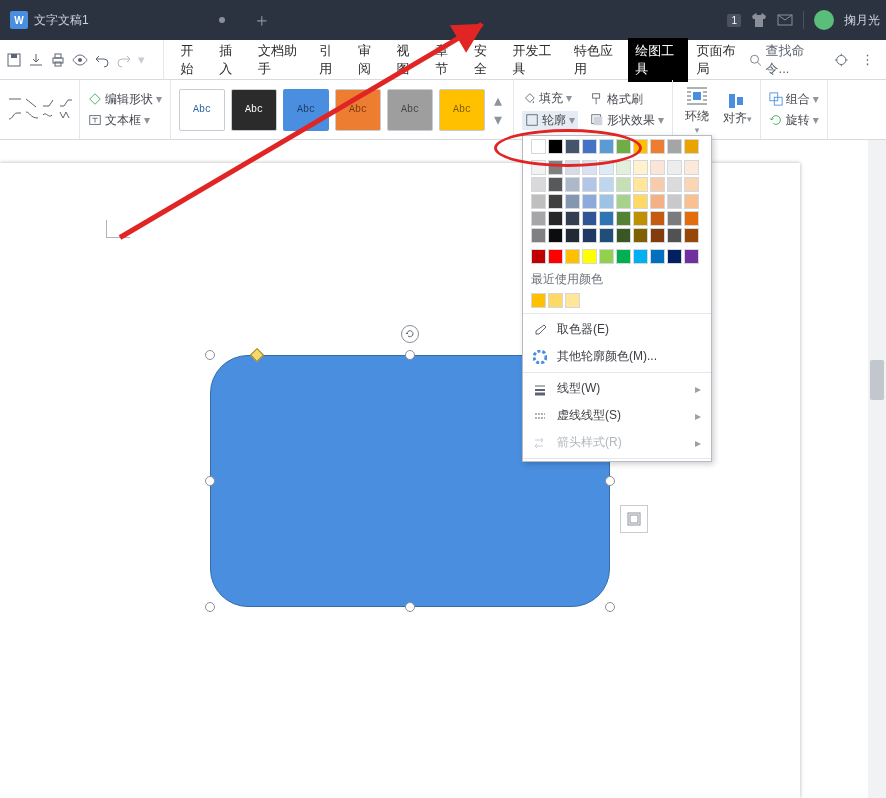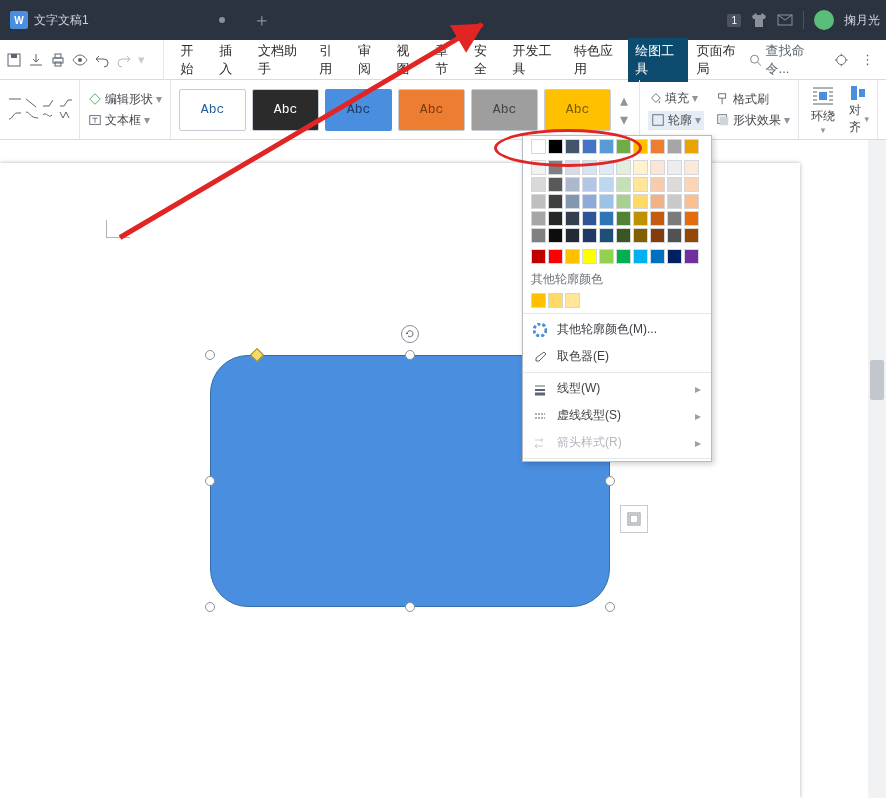--- a/index.html
+++ b/index.html
@@ -15,31 +15,31 @@
   .tb-badge{background:#4a5160;color:#fff;font-size:10px;padding:1px 4px;border-radius:2px}
   .tb-ico{width:16px;height:16px;color:#8a8f9a}
   .avatar{width:20px;height:20px;border-radius:50%;background:#5bbd7a}
   
   
   .menubar{height:40px;border-bottom:1px solid #d7dbe0;display:flex;align-items:center;padding:0 6px;font-size:13px;color:#2d2d2d}
   .menubar-left{display:flex;align-items:center;gap:6px;padding-right:18px;border-right:1px solid #e3e6ea;height:40px}
   .menubar-left .ico{width:16px;height:16px;color:#5b6470}
   .menus{display:flex;gap:2px;margin-left:10px}
   .menu{padding:4px 7px}
-  .menu.active{background:#0c4a6e;color:#fff}
+  .menu.active{background:#000000;color:#fff}
   .menubar-spacer{flex:1}
   .search-box{display:flex;align-items:center;gap:4px;margin-right:6px;color:#5b6470}
   
   
   .ribbon{height:60px;border-bottom:1px solid #d7dbe0;display:flex;align-items:stretch}
   .rib-group{border-right:1px solid #e3e6ea;padding:4px 8px;display:flex;align-items:center;gap:6px}
   .rib-vert{display:flex;flex-direction:column;gap:4px;font-size:12px;color:#44474c}
   .rib-vert .row{display:flex;align-items:center;gap:3px;white-space:nowrap}
   .rib-vert .ico{width:14px;height:14px}
-  .style-swatch{width:67px;height:42px;border:1px solid #c6ccd4;border-radius:2px;display:flex;align-items:center;justify-content:center;font-family:"Courier New",monospace;font-size:13px}
+  .style-swatch{width:46px;height:42px;border:1px solid #c6ccd4;border-radius:2px;display:flex;align-items:center;justify-content:center;font-family:"Courier New",monospace;font-size:10px}
   .style-swatch.sel{border:2px solid #4a8ee0}
   .swatch-arrow{width:14px;display:flex;flex-direction:column;align-items:center;justify-content:center;gap:6px;color:#8e949c}
   .big-btn{display:flex;flex-direction:column;align-items:center;justify-content:center;font-size:12px;color:#44474c;padding:0 4px}
   
   
   .canvas-wrap{position:relative;height:658px;background:#fff}
   .page{position:absolute;left:0;top:23px;width:800px;height:635px;background:#fff;box-shadow:0 0 4px rgba(0,0,0,.3)}
   .scrollbar{position:absolute;right:0;top:0;width:18px;height:100%;background:#f1f2f4}
   .scroll-thumb{position:absolute;left:2px;top:220px;width:14px;height:40px;background:#c2c6cd;border-radius:2px}
   
@@ -393,38 +393,38 @@
         <div class="color-cell" style="background: rgb(255, 0, 0);"></div>
         <div class="color-cell" style="background: rgb(255, 192, 0);"></div>
         <div class="color-cell" style="background: rgb(255, 255, 0);"></div>
         <div class="color-cell" style="background: rgb(146, 208, 80);"></div>
         <div class="color-cell" style="background: rgb(0, 176, 80);"></div>
         <div class="color-cell" style="background: rgb(0, 176, 240);"></div>
         <div class="color-cell" style="background: rgb(0, 112, 192);"></div>
         <div class="color-cell" style="background: rgb(0, 32, 96);"></div>
         <div class="color-cell" style="background: rgb(112, 48, 160);"></div>
       </div>
-    <div class="pop-section">其他轮廓颜色</div>
+    <div class="pop-section">最近使用颜色</div>
     <div class="color-row" id="recent-colors">
         <div class="color-cell" style="background: rgb(255, 192, 0);"></div>
         <div class="color-cell" style="background: rgb(255, 217, 102);"></div>
         <div class="color-cell" style="background: rgb(255, 230, 153);"></div>
       </div>
     <div class="pop-sep"></div>
     <div class="pop-item">
       <svg width="14" height="14">
-          <circle cx="7" cy="7" r="6" fill="none" stroke="#4a8ee0" stroke-width="3" stroke-dasharray="3 2"></circle>
-        </svg>
-      <span>其他轮廓颜色(M)...</span>
+          <path d="M11 2l2 2-7 7H3v-3z" fill="none" stroke="#5b6470"></path>
+        </svg>
+      <span>取色器(E)</span>
     </div>
     <div class="pop-item">
       <svg width="14" height="14">
-          <path d="M11 2l2 2-7 7H3v-3z" fill="none" stroke="#5b6470"></path>
-        </svg>
-      <span>取色器(E)</span>
+          <circle cx="7" cy="7" r="6" fill="none" stroke="#4a8ee0" stroke-width="3" stroke-dasharray="3 2"></circle>
+        </svg>
+      <span>其他轮廓颜色(M)...</span>
     </div>
     <div class="pop-sep"></div>
     <div class="pop-item">
       <svg width="14" height="14">
           <path d="M2 4h10M2 8h10M2 12h10" stroke="#5b6470" stroke-width="1"></path>
           <path d="M2 8h10" stroke="#5b6470" stroke-width="2"></path>
           <path d="M2 12h10" stroke="#5b6470" stroke-width="3"></path>
         </svg>
       <span>线型(W)</span>
         <span class="caret">▸</span>

